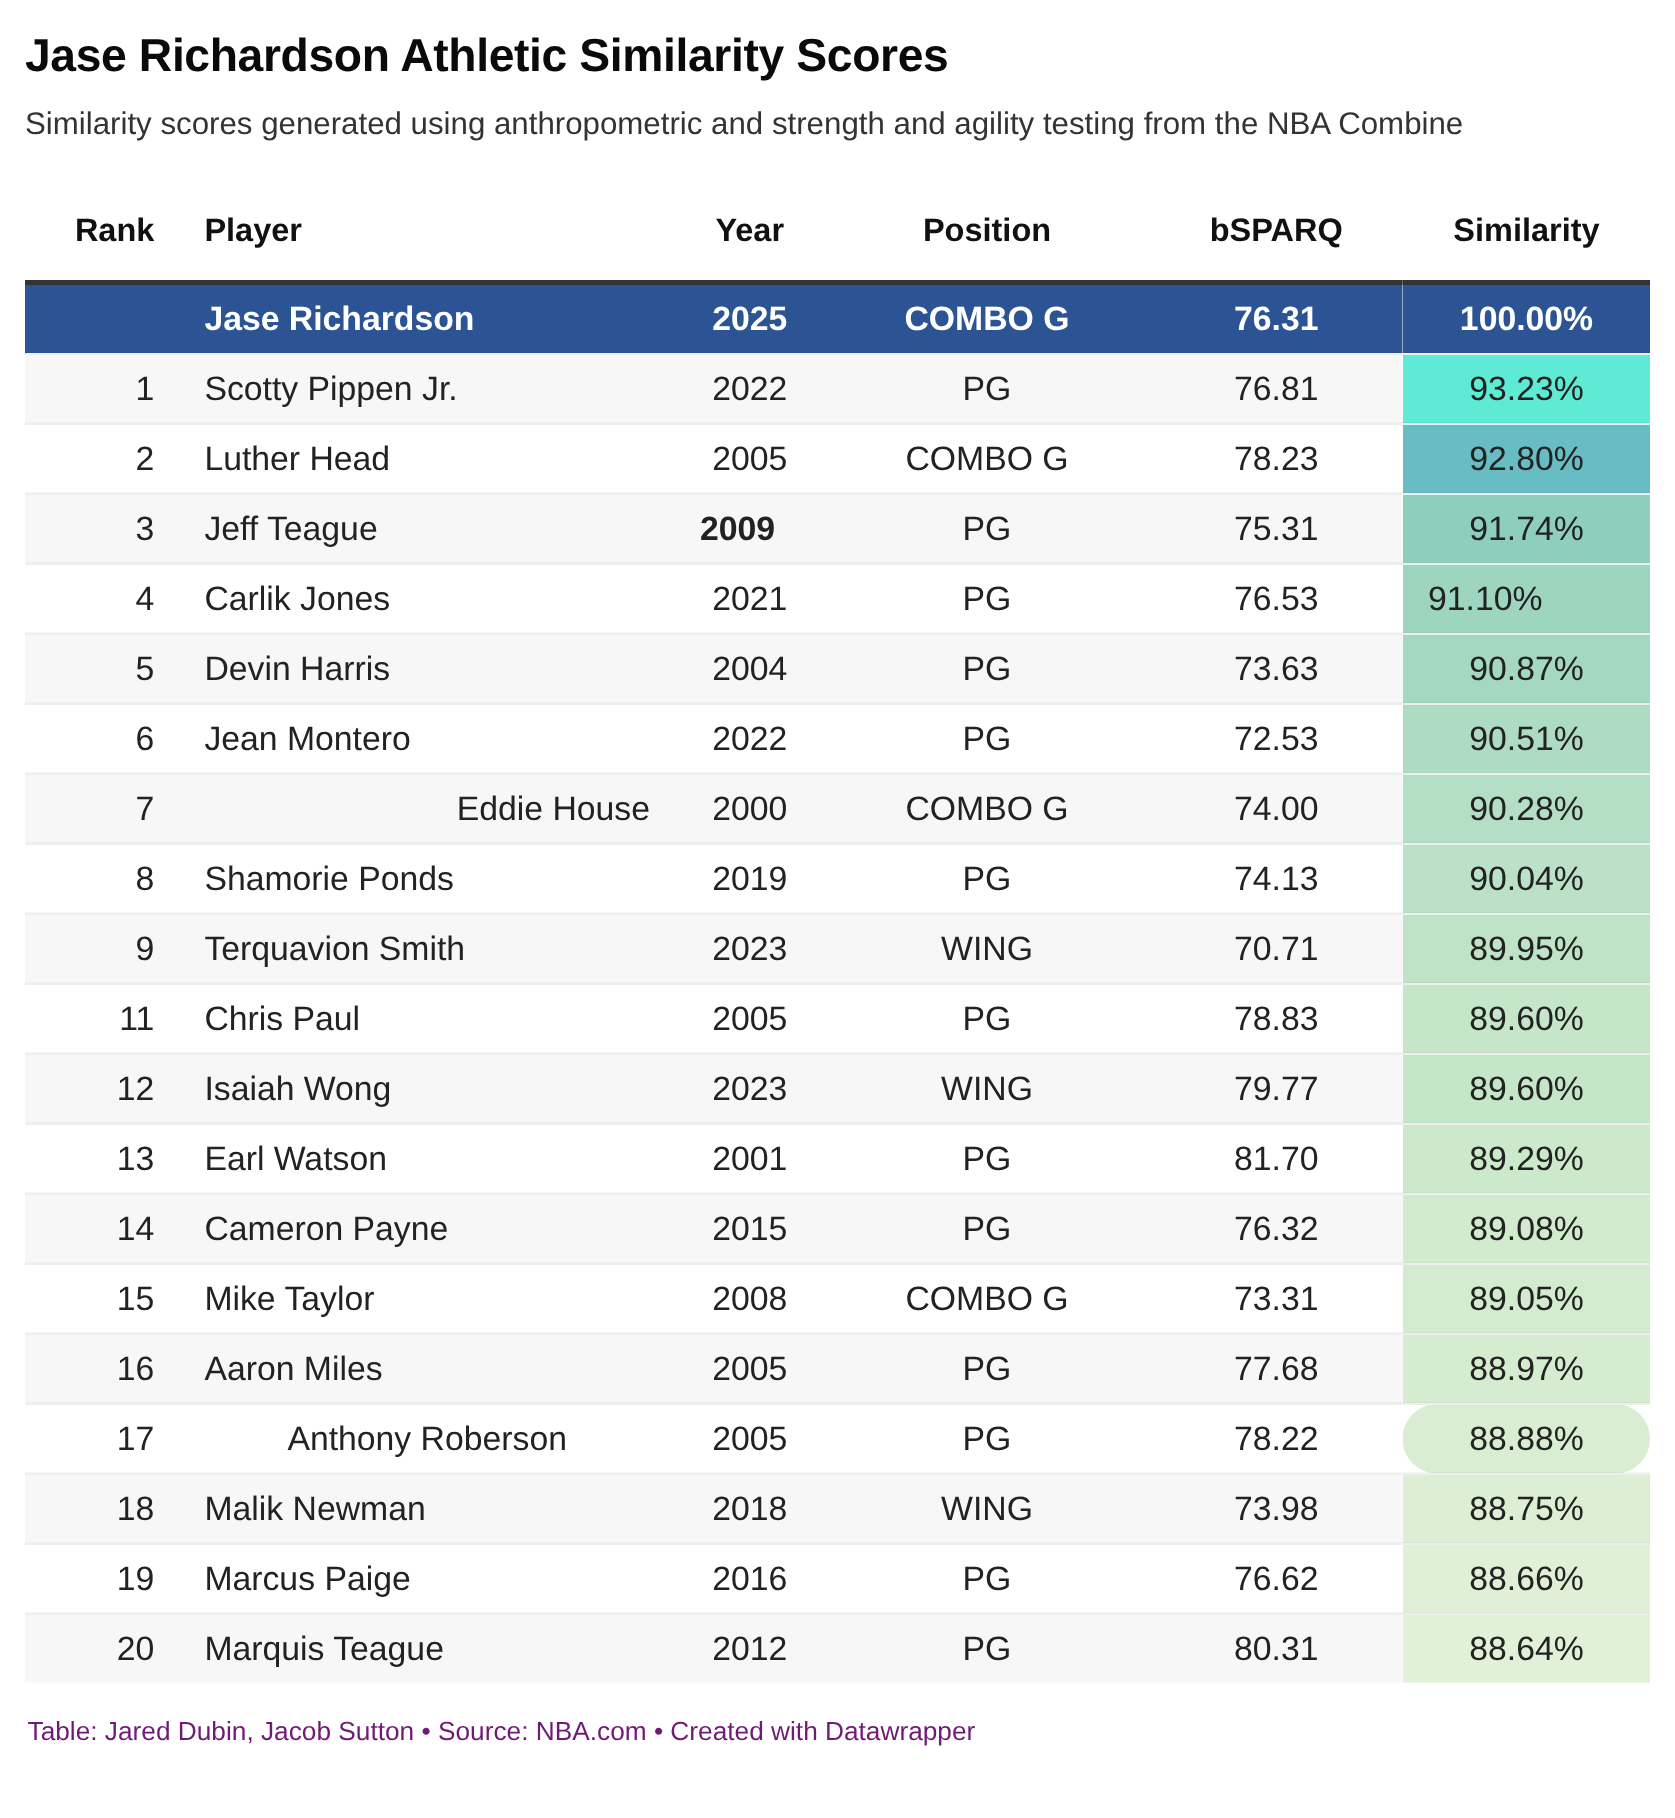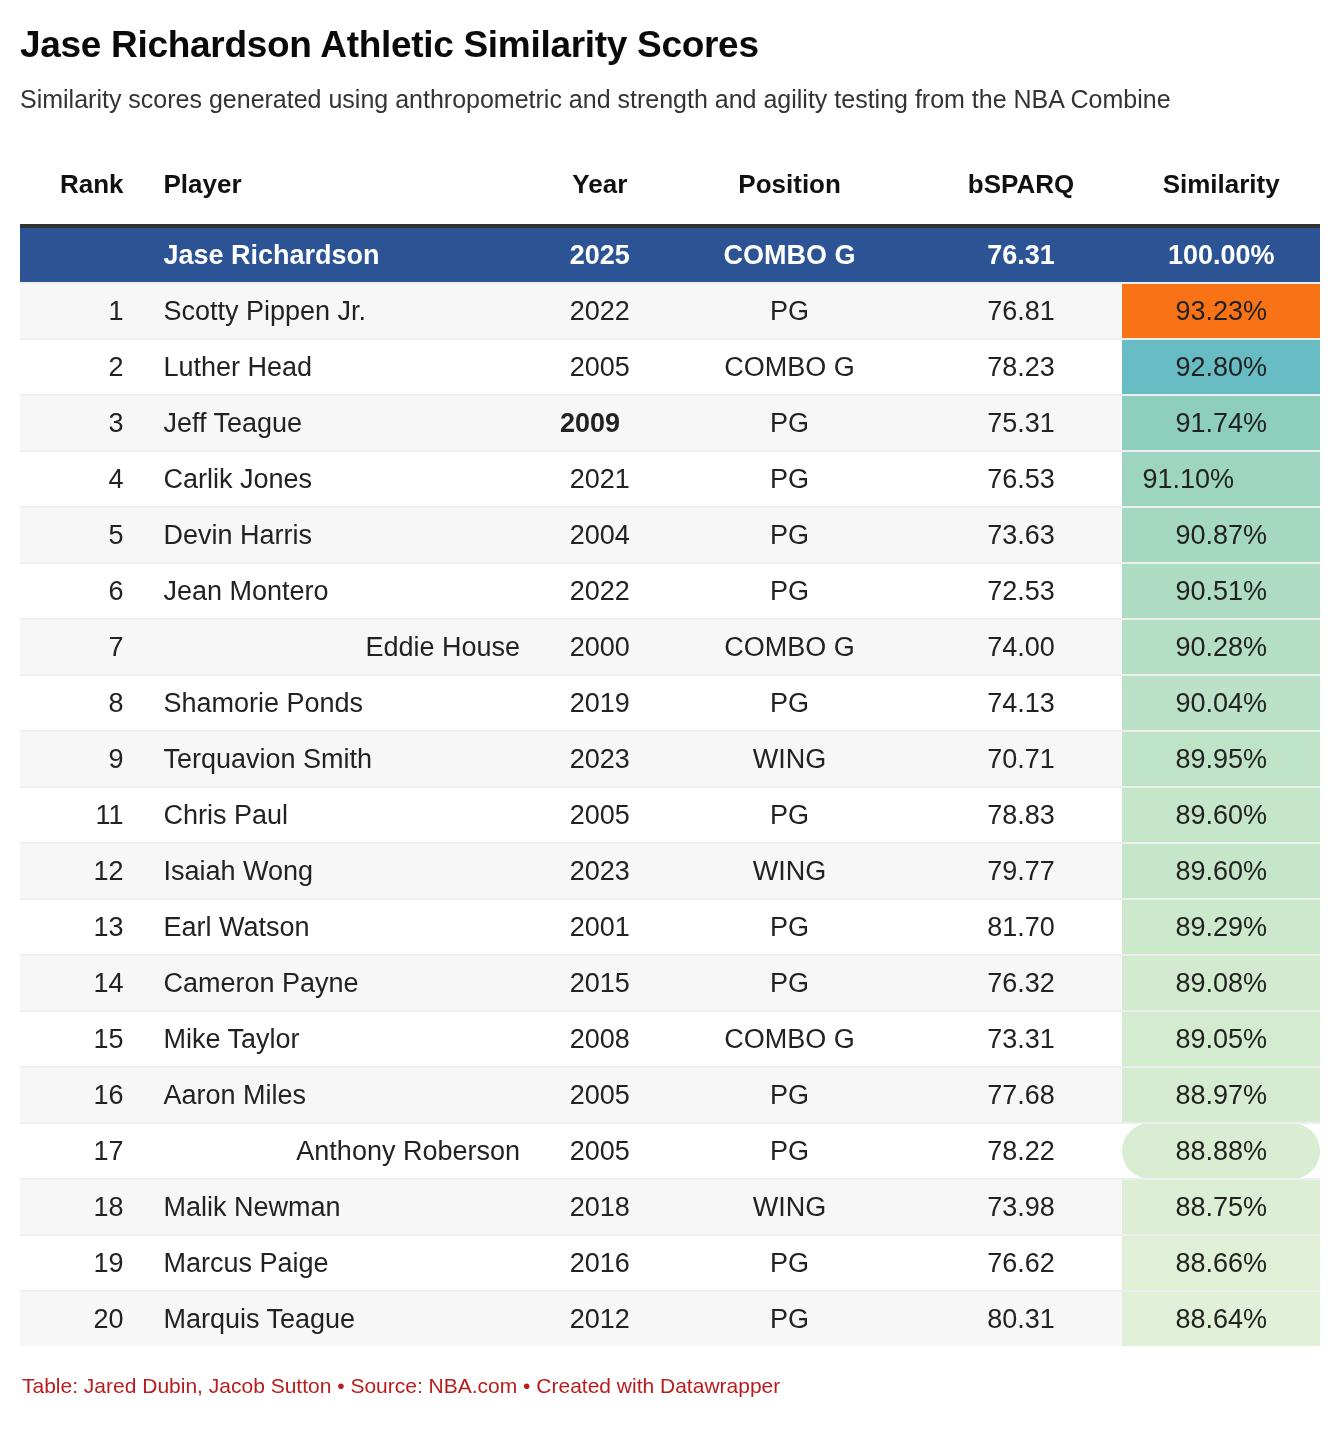--- a/index.html
+++ b/index.html
@@ -68,21 +68,21 @@
   tbody tr:not(:first-child) td { border-top: 2px solid rgba(0,0,0,0.065); }
 
   tbody tr.highlight td {
     background: #2c5494 !important;
     color: #ffffff;
     font-weight: 700;
   }
   .footer {
     margin: 28px 0 0 2px;
     font-size: 21px;
-    color: #b91c1c;
+    color: #701a75;
     font-weight: 400;
   }
 </style>
 </head>
 <body>
 
 <div class="page">
   <h1 class="title">Jase Richardson Athletic Similarity Scores</h1>
   <p class="subtitle">Similarity scores generated using anthropometric and strength and agility testing from the NBA Combine</p>
 
@@ -113,21 +113,21 @@
           <td style="text-align: center;">COMBO G</td>
           <td style="text-align: center;">76.31</td>
           <td style="text-align: center;">100.00%</td>
         </tr>
         <tr>
           <td style="text-align: right;">1</td>
           <td style="text-align: left;">Scotty Pippen Jr.</td>
           <td style="text-align: center;">2022</td>
           <td style="text-align: center;">PG</td>
           <td style="text-align: center;">76.81</td>
-          <td style="text-align: center; background: #f97316;">93.23%</td>
+          <td style="text-align: center; background: #5eead4;">93.23%</td>
         </tr>
         <tr>
           <td style="text-align: right;">2</td>
           <td style="text-align: left;">Luther Head</td>
           <td style="text-align: center;">2005</td>
           <td style="text-align: center;">COMBO G</td>
           <td style="text-align: center;">78.23</td>
           <td style="text-align: center; background: rgb(104, 188, 196);">92.80%</td>
         </tr>
         <tr>
@@ -229,21 +229,21 @@
         <tr>
           <td style="text-align: right;">16</td>
           <td style="text-align: left;">Aaron Miles</td>
           <td style="text-align: center;">2005</td>
           <td style="text-align: center;">PG</td>
           <td style="text-align: center;">77.68</td>
           <td style="text-align: center; background: rgb(213, 236, 208);">88.97%</td>
         </tr>
         <tr>
           <td style="text-align: right;">17</td>
-          <td style="text-align: right;">Anthony Roberson</td>
+          <td style="text-align: center;">Anthony Roberson</td>
           <td style="text-align: center;">2005</td>
           <td style="text-align: center;">PG</td>
           <td style="text-align: center;">78.22</td>
           <td style="text-align: center; background: rgb(216, 237, 209); border-radius: 28px;">88.88%</td>
         </tr>
         <tr>
           <td style="text-align: right;">18</td>
           <td style="text-align: left;">Malik Newman</td>
           <td style="text-align: center;">2018</td>
           <td style="text-align: center;">WING</td>

